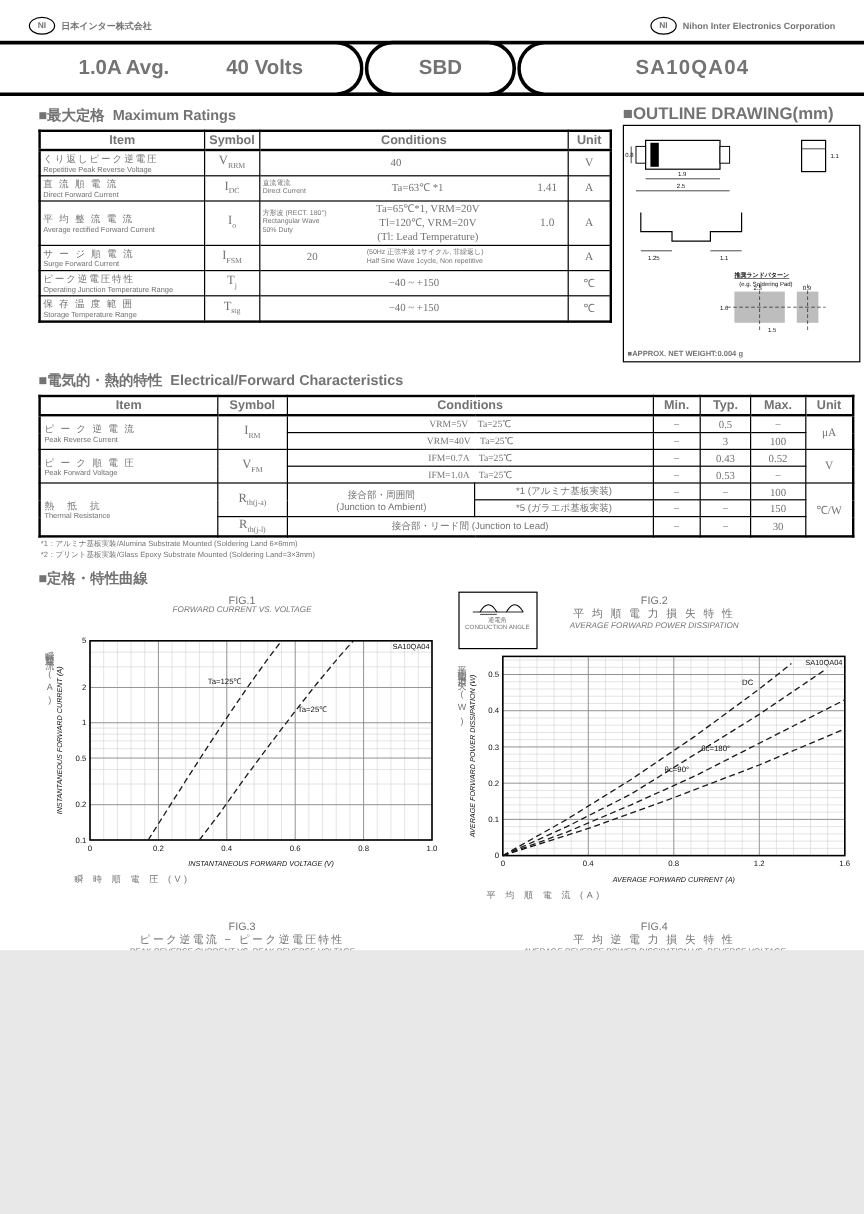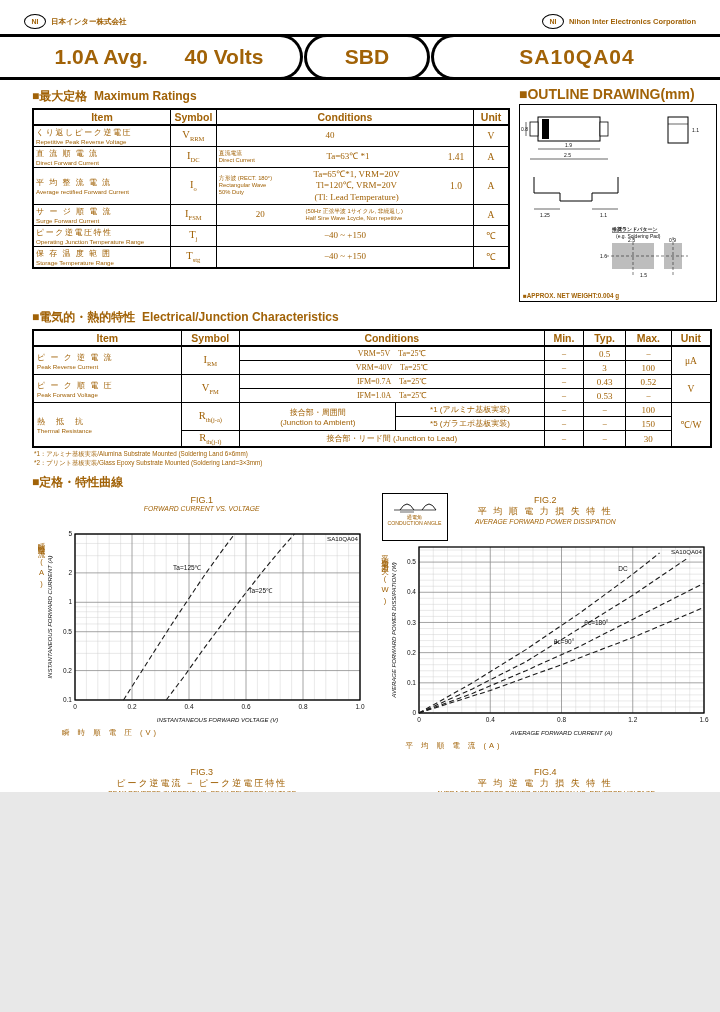--- a/index.html
+++ b/index.html
@@ -1,31 +1,31 @@
 <!DOCTYPE html>
 <html><head>
 <meta charset="utf-8">
 <style>
   html,body{margin:0;padding:0;background:#e8e8e8;}
-  .page{position:relative;width:720px;height:792px;background:#ffffff;color:#a16207;
+  .page{position:relative;width:720px;height:792px;background:#ffffff;color:#737373;
         font-family:"Liberation Sans",sans-serif;overflow:hidden;}
   .serif{font-family:"Liberation Serif",serif;}
   .pre{white-space:pre-line;}
   
   .hdr-row{display:flex;justify-content:space-between;align-items:center;padding:14px 24px 5px 24px;}
   .hdr-side{display:flex;align-items:center;gap:5px;font-size:7.5px;font-weight:bold;}
   .logo-oval{display:inline-flex;align-items:center;justify-content:center;width:20px;height:13px;
              border:1.6px solid #000;border-radius:50%;font-size:7px;font-weight:bold;letter-spacing:0;}
   
   .band{position:relative;height:46px;}
   .band:before,.band:after{content:"";position:absolute;left:0;right:0;height:3px;background:#000;}
   .band:before{top:0;} .band:after{bottom:0;}
   .band-inner{position:absolute;inset:0;display:flex;}
   .seg{box-sizing:border-box;background:#fff;border:3px solid #000;display:flex;align-items:center;
-       justify-content:center;font-size:21px;font-weight:bold;position:relative;z-index:1;}
+       justify-content:center;font-size:17px;font-weight:bold;position:relative;z-index:1;}
   .seg-left{flex:0 0 303px;border-left:none;border-radius:0 23px 23px 0;justify-content:space-evenly;padding-left:18px;}
   .seg-mid{flex:0 0 126px;border-radius:23px;margin:0 1px;}
   .seg-right{flex:1;border-right:none;border-radius:23px 0 0 23px;letter-spacing:1px;}
   
   .content{padding:6px 5px 0 32px;}
   .sec-title{font-size:12px;font-weight:bold;margin:2px 0 3px 0;}
   .row1{display:flex;gap:9px;align-items:flex-start;}
   .col-ratings{flex:0 0 478px;}
   
   table{border-collapse:collapse;background:#fff;}
@@ -255,21 +255,21 @@
             <text class="dimtxt" x="149" y="137">0.9</text>
             <text class="dimtxt" x="80" y="153">1.6</text>
             <text class="dimtxt" x="120" y="172">1.5</text>
           </svg>
           <div class="weight">■APPROX. NET WEIGHT:0.004 g</div>
         </div>
       </div>
     </div>
 
     <div class="sec-title" style="margin-top:7px;">
-      <span>■電気的・熱的特性</span>&nbsp;&nbsp;<span>Electrical/Junction Characteristics</span>
+      <span>■電気的・熱的特性</span>&nbsp;&nbsp;<span>Electrical/Forward Characteristics</span>
     </div>
     <table class="t-elec">
       <colgroup>
           <col style="width:142px">
           <col style="width:56px">
           <col style="width:150px">
           <col style="width:142px">
           <col style="width:38px">
           <col style="width:40px">
           <col style="width:44px">

